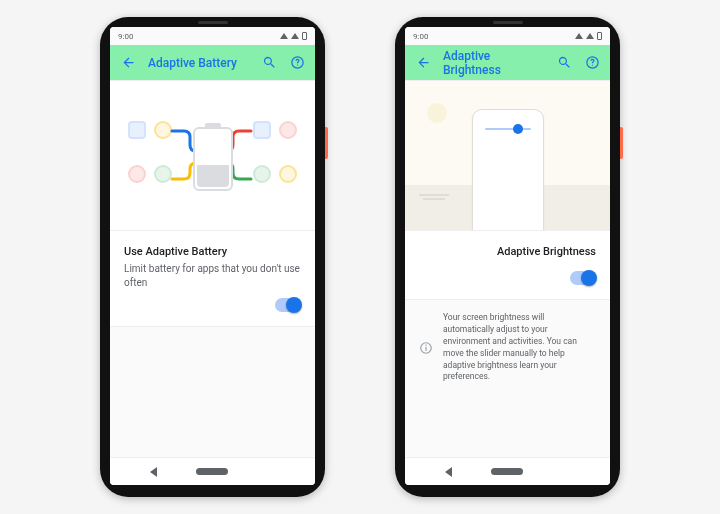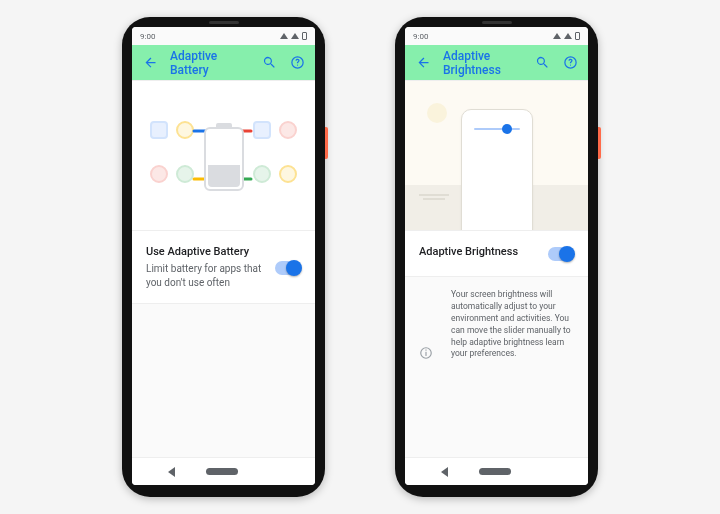--- a/index.html
+++ b/index.html
@@ -7,21 +7,21 @@
     background: #f5f5f5;
     font-family: -apple-system, BlinkMacSystemFont, "Segoe UI", Roboto, sans-serif;
     width: 720px;
     height: 514px;
     display: flex;
     justify-content: center;
     align-items: center;
     gap: 70px;
   }
   .phone {
-    width: 203px;
+    width: 225px;
     height: 480px;
     background: #111;
     border-radius: 28px;
     padding: 10px 10px 12px 10px;
     position: relative;
     box-shadow: 0 2px 8px rgba(0,0,0,0.25);
   }
   .earpiece {
     position: absolute;
     top: 4px; left: 50%;
@@ -94,23 +94,24 @@
     flex: 0 0 150px;
     background: #fff;
     border-bottom: 1px solid #eee;
     position: relative;
     overflow: hidden;
   }
   .card {
     background: #fff;
     padding: 14px 14px;
     display: flex;
-    align-items: center;
+    align-items: flex-end;
     gap: 8px;
     border-bottom: 1px solid #eee;
+    flex-direction: column;
   }
   .card-text { flex: 1; }
   .card-title {
     font-size: 11px;
     color: #202124;
     font-weight: 500;
     margin-bottom: 4px;
   }
   .card-sub {
     font-size: 10px;
@@ -130,23 +131,23 @@
     content: "";
     position: absolute;
     right: -1px; top: -1px;
     width: 16px; height: 16px;
     background: #1a73e8;
     border-radius: 50%;
     box-shadow: 0 1px 2px rgba(0,0,0,.3);
   }
   .info-row {
     display: flex;
-    gap: 18px;
+    gap: 10px;
     padding: 12px 14px;
-    align-items: flex-end;
+    align-items: center;
   }
   .info-icon {
     width: 14px; height: 14px;
     flex-shrink: 0;
     margin-top: 1px;
   }
   .info-text {
     font-size: 8.5px;
     color: #5f6368;
     line-height: 1.4;

